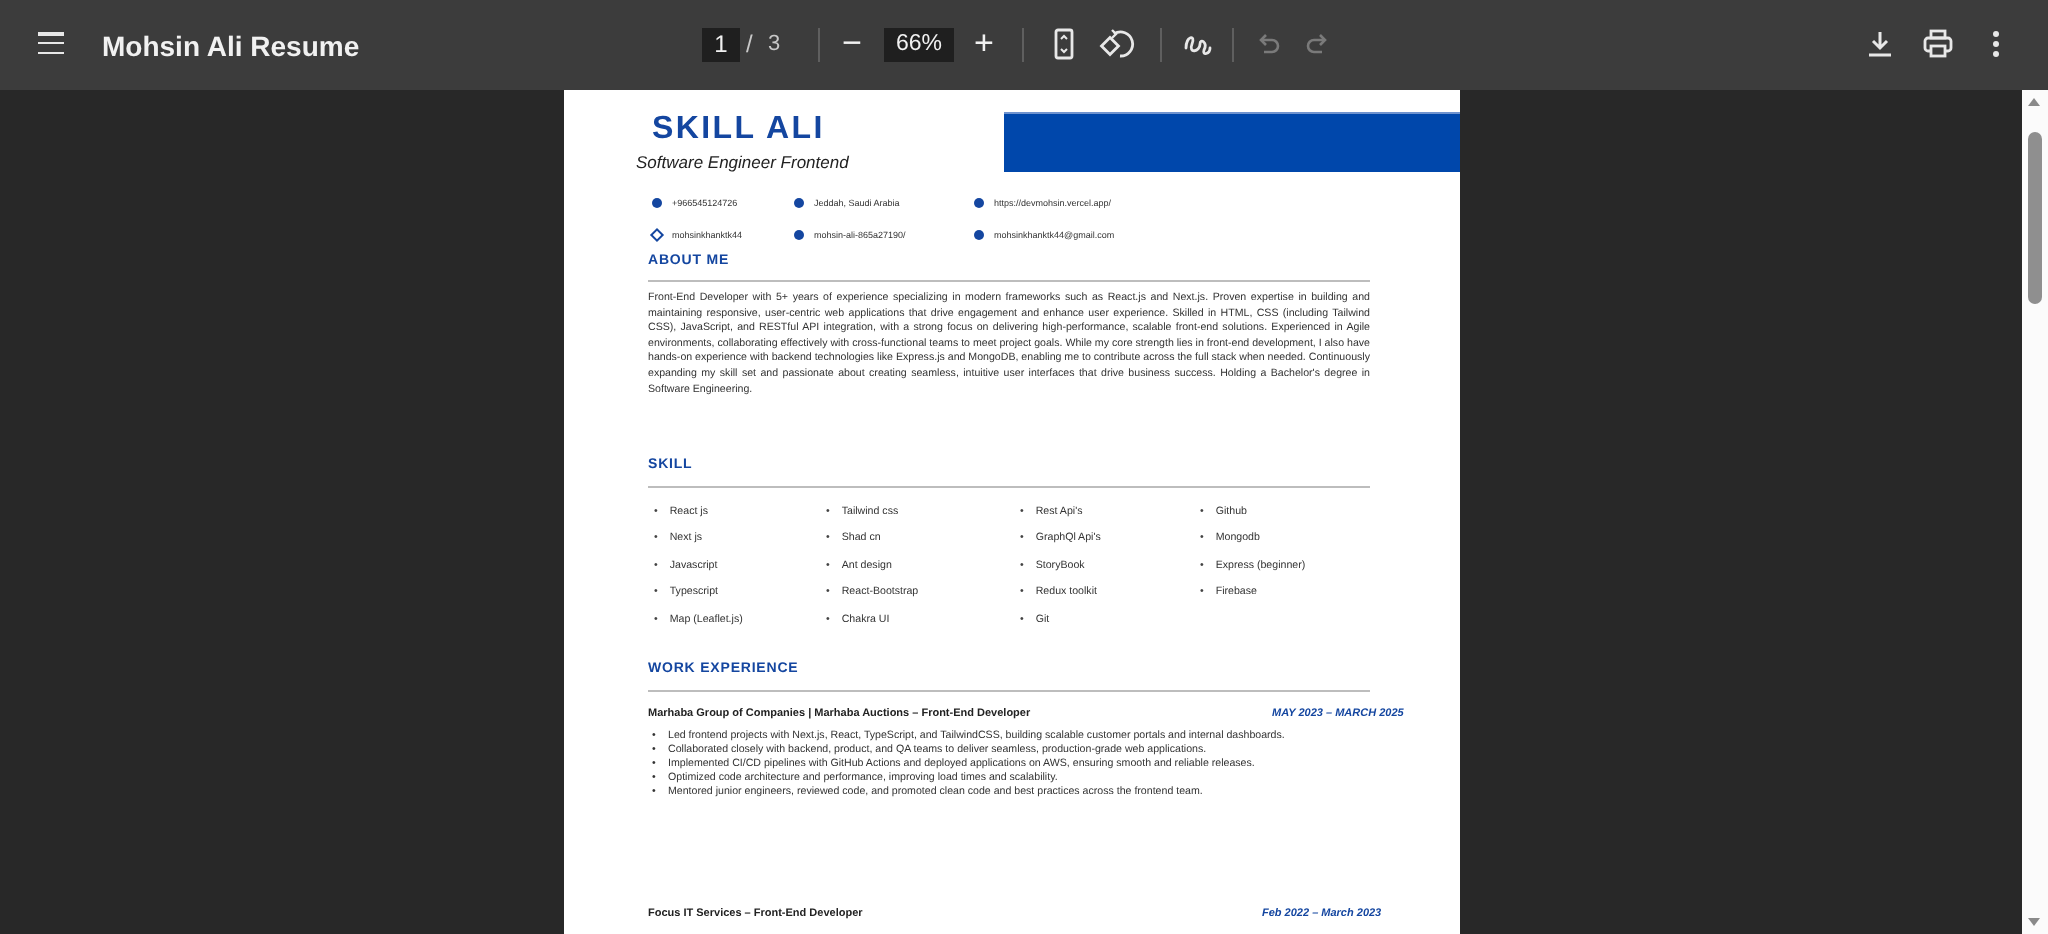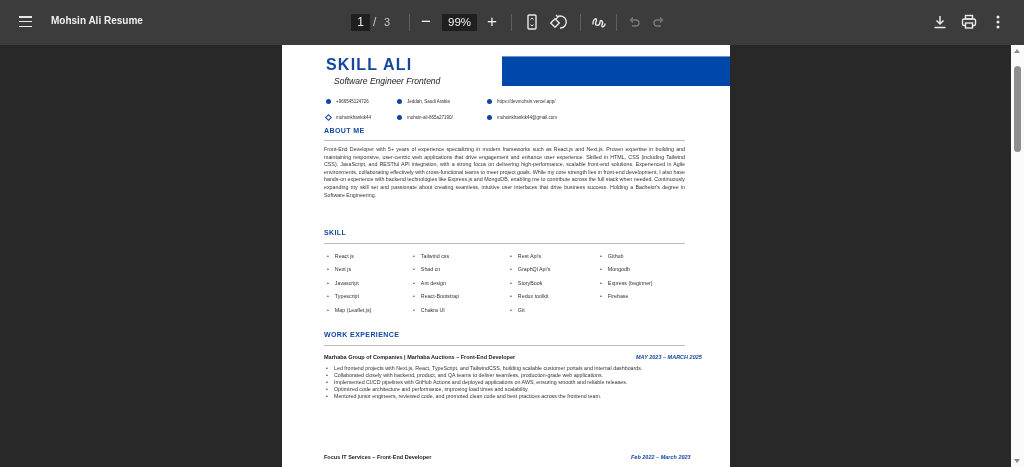--- a/index.html
+++ b/index.html
@@ -1,32 +1,32 @@
 <!DOCTYPE html>
 <html><head>
 <meta charset="utf-8">
 <style>
   * { box-sizing: border-box; margin: 0; padding: 0; }
   html, body { width: 1024px; height: 467px; overflow: hidden; background: #282828; font-family: "Liberation Sans", sans-serif; }
   .toolbar { position: absolute; left: 0; top: 0; width: 1024px; height: 45px; background: #3c3c3c; color: #e8e8e8; }
   .tb-menu { position: absolute; left: 19px; top: 16px; width: 13px; height: 12px; cursor: pointer; }
   .tb-menu span { display: block; height: 1.6px; background: #e8e8e8; margin-bottom: 3.3px; }
-  .tb-title { position: absolute; left: 51px; top: 15px; font-size: 10px; font-weight: bold; color: #f1f1f1; }
+  .tb-title { position: absolute; left: 51px; top: 15px; font-size: 14px; font-weight: bold; color: #f1f1f1; }
   .page-box { position: absolute; left: 351px; top: 14px; width: 19px; height: 17px; background: #1f1f1f; color: #f1f1f1; font-size: 12px; text-align: center; line-height: 17px; }
   .page-sep { position: absolute; left: 373px; top: 15px; font-size: 12px; color: #c8c8c8; }
   .page-total { position: absolute; left: 384px; top: 16px; font-size: 11px; color: #c8c8c8; }
   .vdiv { position: absolute; top: 14px; width: 1px; height: 17px; background: #5f5f5f; }
   .zoom-btn { position: absolute; top: 12px; width: 16px; height: 20px; color: #f1f1f1; font-size: 17px; text-align: center; line-height: 20px; cursor: pointer; }
   .zoom-box { position: absolute; left: 442px; top: 14px; width: 35px; height: 17px; background: #1f1f1f; color: #f1f1f1; font-size: 11.5px; text-align: center; line-height: 17px; }
   .icon-btn { position: absolute; top: 12px; width: 20px; height: 20px; cursor: pointer; }
   .icon-btn svg { width: 20px; height: 20px; }
   .viewer { position: absolute; left: 0; top: 45px; width: 1011px; height: 422px; background: #282828; }
   .page { position: absolute; left: 282px; top: 0; width: 448px; height: 430px; background: #ffffff; overflow: hidden; }
   .name { position: absolute; left: 44px; top: 11px; font-size: 16px; font-weight: bold; color: #1446a0; letter-spacing: 1.2px; }
-  .role { position: absolute; left: 52px; top: 31px; font-size: 8.5px; font-style: italic; color: #222; }
+  .role { position: absolute; left: 36px; top: 31px; font-size: 8.5px; font-style: italic; color: #222; }
   .banner { position: absolute; left: 220px; top: 11px; width: 228px; height: 30px; background: #0047ab; border-top: 1px solid #6f93cf; }
   .contact { position: absolute; font-size: 4.5px; color: #333; display: flex; align-items: center; }
   .cdot { display: inline-block; width: 5px; height: 5px; border-radius: 50%; background: #1446a0; margin-right: 5px; }
   .cdia { display: inline-block; width: 5px; height: 5px; transform: rotate(45deg); border: 1px solid #1446a0; margin-right: 5px; }
   .sec-title { position: absolute; left: 42px; font-size: 7px; font-weight: bold; color: #1446a0; letter-spacing: 0.4px; }
   .rule { position: absolute; left: 42px; width: 361px; height: 1px; background: #bdbdbd; }
   .about { position: absolute; left: 42px; top: 101px; width: 361px; font-size: 5.3px; line-height: 7.6px; color: #333; text-align: justify; }
   .skill { position: absolute; font-size: 5.3px; color: #333; }
   .skill::before { content: "•"; margin-right: 6px; color: #444; }
   .job-title { position: absolute; left: 42px; font-size: 5.5px; font-weight: bold; color: #222; }
@@ -50,21 +50,21 @@
     </div>
   <div class="tb-title">Mohsin Ali Resume</div>
 
   <div class="page-box">1</div>
   <div class="page-sep">/</div>
   <div class="page-total">3</div>
 
   <div class="vdiv" style="left:409px;"></div>
 
   <div class="zoom-btn" style="left:418px;">−</div>
-  <div class="zoom-box">99%</div>
+  <div class="zoom-box">66%</div>
   <div class="zoom-btn" style="left:484px;">+</div>
 
   <div class="vdiv" style="left:511px;"></div>
 
   <div class="icon-btn" style="left:522px;">
     <svg viewBox="0 0 20 20">
         <rect x="6" y="3" width="8" height="14" rx="1" fill="none" stroke="#e8e8e8" stroke-width="1.4"></rect>
         <path d="M8.5 7.5 L10 6 L11.5 7.5 M8.5 12.5 L10 14 L11.5 12.5" fill="none" stroke="#e8e8e8" stroke-width="1"></path>
       </svg>
   </div>

